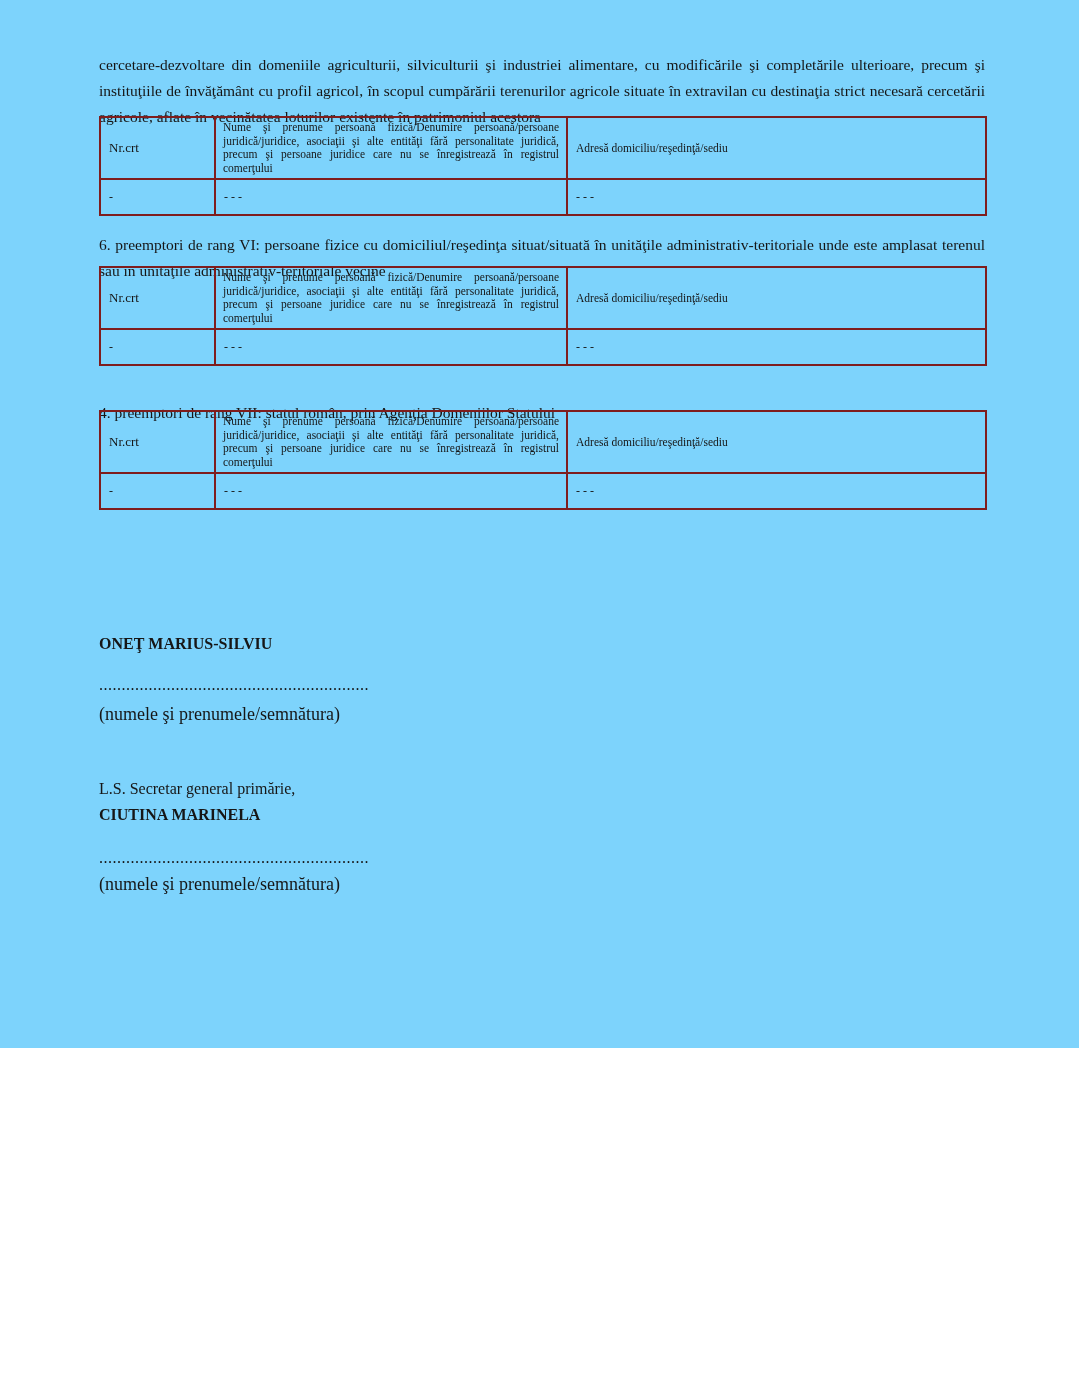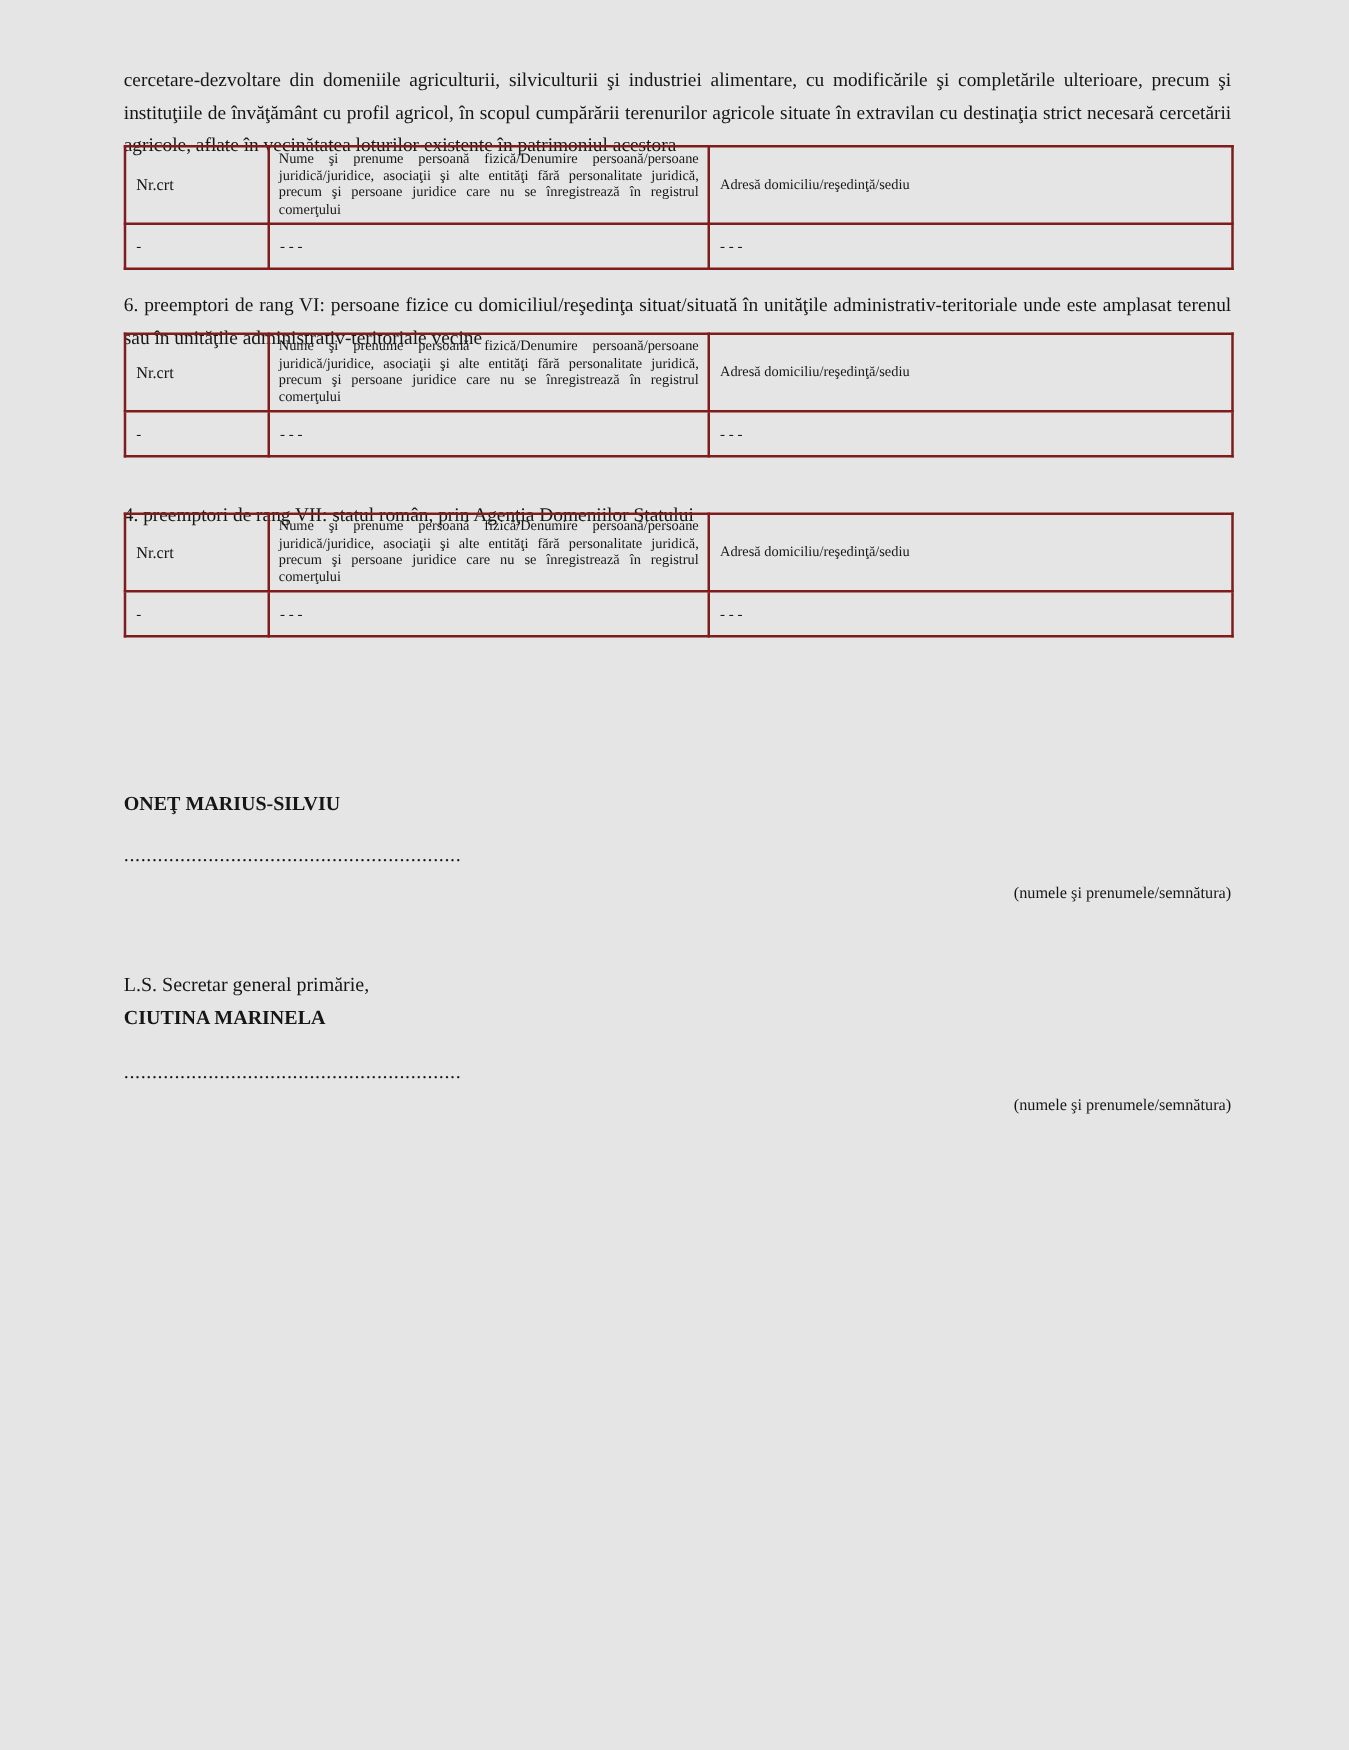--- a/index.html
+++ b/index.html
@@ -1,20 +1,20 @@
 <!DOCTYPE html>
 <html><head>
 <meta charset="utf-8">
 <style>
   html, body { margin: 0; padding: 0; background: #ffffff; }
   .page {
     position: relative;
     width: 1079px;
-    height: 1400px;
-    background: #e5e5e5;
+    height: 1048px;
+    background: #7dd3fc;
     color: #161616;
     font-family: "Liberation Serif", serif;
     overflow: hidden;
   }
   .abs { position: absolute; left: 99px; width: 886px; }
 
   .body-text {
     font-size: 15.5px;
     line-height: 26px;
     text-align: justify;
@@ -62,21 +62,21 @@
     vertical-align: middle;
     text-align: left;
     padding: 2px 6px 2px 8px;
     height: 30px;
   }
 
   .sig-line { font-size: 16px; line-height: 26px; white-space: nowrap; }
   .sig-bold { font-weight: bold; }
   .sig-place { font-size: 17px; line-height: 26px; font-weight: bold; white-space: nowrap; }
   .dotted { font-size: 16px; line-height: 26px; letter-spacing: 0.5px; white-space: nowrap; }
-  .hint { font-size: 13px; line-height: 26px; white-space: nowrap; text-align: right; }
+  .hint { font-size: 18px; line-height: 26px; white-space: nowrap; }
 </style>
 </head>
 <body>
 
 <div class="page">
 
   <p class="abs body-text" style="top:36px;">cercetare-dezvoltare din domeniile agriculturii, silviculturii şi industriei alimentare, cu modificările şi completările ulterioare, precum şi instituţiile de învăţământ cu profil agricol, în scopul cumpărării terenurilor agricole situate în extravilan cu destinaţia strict necesară cercetării agricole, aflate în vecinătatea loturilor existente în patrimoniul acestora</p>
 
   <table class="doc-table abs" style="top:116px;">
     <colgroup>

